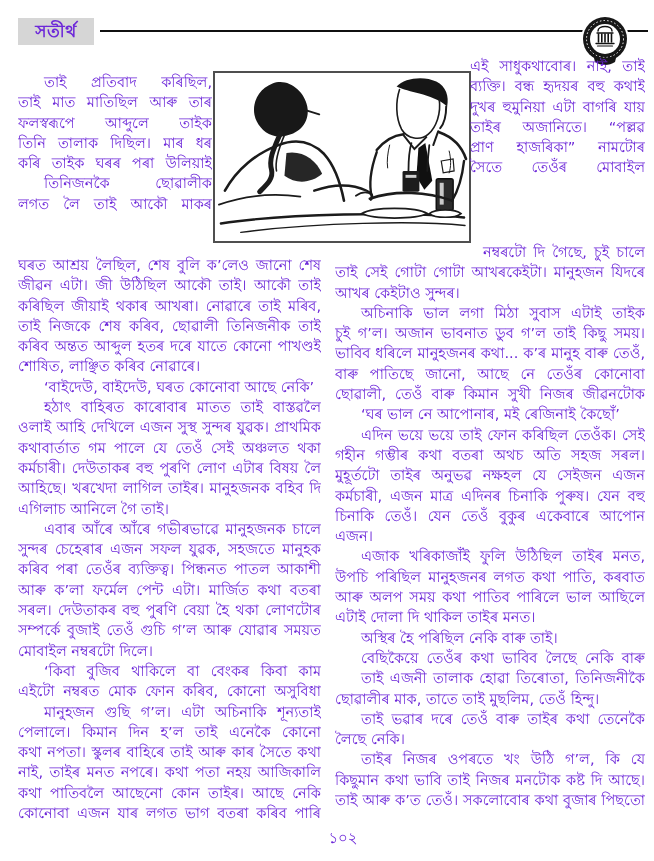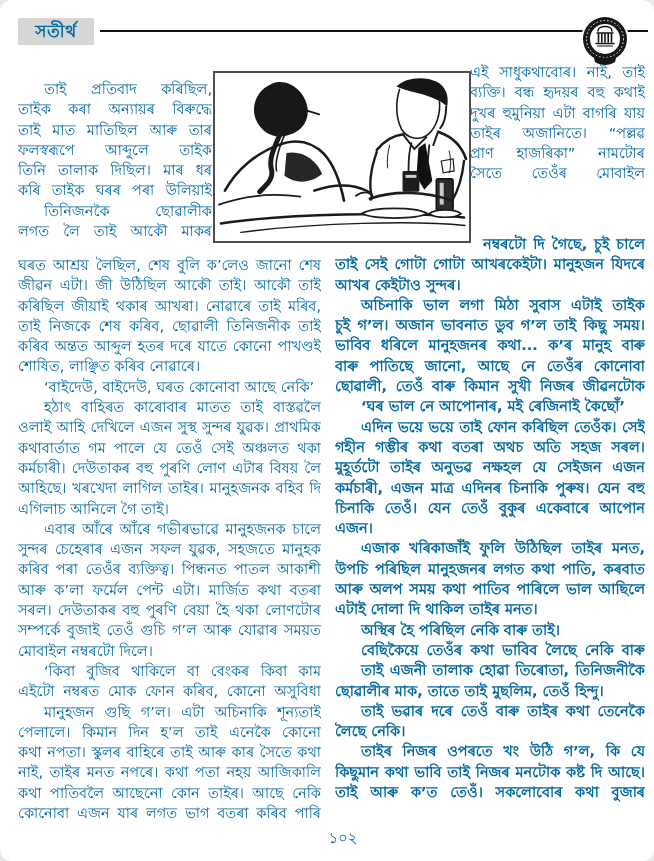--- a/index.html
+++ b/index.html
@@ -1,29 +1,29 @@
 <!DOCTYPE html>
 <html><head>
 <meta charset="utf-8">
 <style>
   html,body{margin:0;padding:0;background:#e9e9e9;}
-  .page{position:relative;width:654px;height:861px;background:#ffffff;color:#0369a1;
-        font-family:"DejaVu Sans","Liberation Sans",sans-serif;overflow:hidden;margin:0 auto;border-radius:12px;}
+  .page{position:relative;width:654px;height:861px;background:#ffffff;color:#6d28d9;
+        font-family:"DejaVu Sans","Liberation Sans",sans-serif;overflow:hidden;margin:0 auto;}
   
   .title-box{position:absolute;left:18px;top:18px;width:76px;height:27px;background:#d6d6d6;
              display:flex;align-items:center;justify-content:center;
              font-size:17px;font-weight:bold;letter-spacing:.5px;}
   .rule{position:absolute;left:100px;top:30px;width:548px;height:2px;background:#101010;}
   .logo{position:absolute;left:580px;top:14px;width:50px;height:52px;}
   
   .col{position:absolute;}
-  .block-top-left{left:18px;top:79px;width:194px;}
-  .block-top-right{left:470px;top:62px;width:175px;}
+  .block-top-left{left:18px;top:72px;width:194px;}
+  .block-top-right{left:470px;top:56px;width:175px;}
   .block-left{left:18px;top:255px;width:303px;}
-  .block-right{left:335px;top:234px;width:310px;font-weight:bold;}
+  .block-right{left:335px;top:242px;width:310px;}
   .tl{font-size:14.5px;line-height:20.3px;height:20.3px;overflow:hidden;
       text-align:justify;text-align-last:justify;}
   .tl.l{text-align-last:left;}
   .tl.f{text-indent:26px;}
   .tl.hang{padding-left:148px;box-sizing:border-box;}
   
   .illustration{position:absolute;left:213px;top:71px;width:258px;height:172px;margin:0;
                 border:2px solid #4f4f4f;box-sizing:border-box;background:#fff;}
   .illustration svg{display:block;width:100%;height:100%;}
   
@@ -51,21 +51,20 @@
       <path d="M28.2,20 V28" stroke-width="1.6"></path>
       <path d="M31.5,20 V28" stroke-width="1.6"></path>
       <path d="M16,29.5 H34" stroke-width="1.4"></path>
       <path d="M17.5,32 H32.5" stroke-width="1.2"></path>
     </g>
     <path d="M13,40 C19,45 31,45 37,40 L35,48 C29,52 21,52 15,48 Z" fill="#171717"></path>
   </svg>
 
   <div class="col block-top-left">
       <div class="tl f">তাই প্ৰতিবাদ কৰিছিল,</div>
-      <div class="tl">তাইক কৰা অন্যায়ৰ বিৰুদ্ধে</div>
       <div class="tl">তাই মাত মাতিছিল আৰু তাৰ</div>
       <div class="tl">ফলস্বৰূপে আব্দুলে তাইক</div>
       <div class="tl">তিনি তালাক দিছিল। মাৰ ধৰ</div>
       <div class="tl">কৰি তাইক ঘৰৰ পৰা উলিয়াই</div>
       <div class="tl f">তিনিজনকৈ ছোৱালীক</div>
       <div class="tl">লগত লৈ তাই আকৌ মাকৰ</div>
     </div>
 
   <figure class="illustration">
     <svg viewBox="0 0 256 168">

